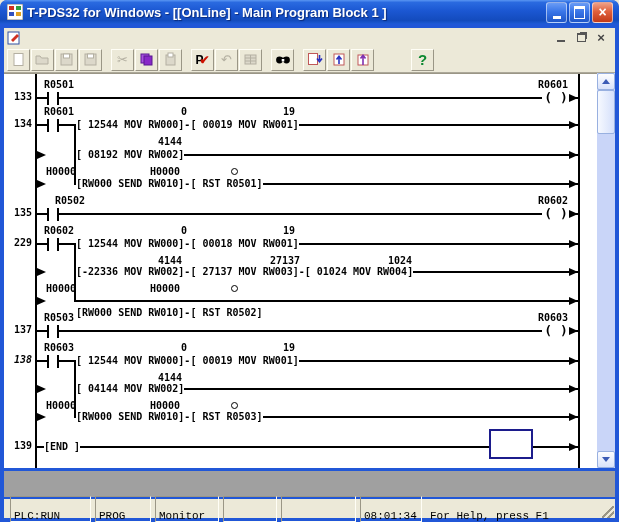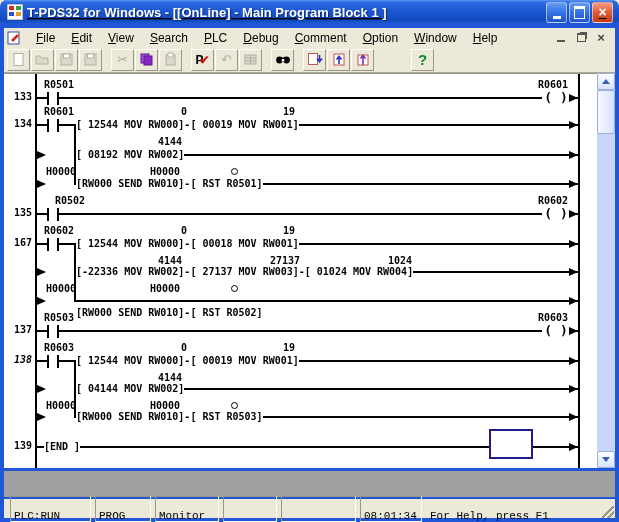--- a/index.html
+++ b/index.html
@@ -4,21 +4,21 @@
 <style>
   html,body{margin:0;padding:0;}
   body{width:619px;height:522px;overflow:hidden;background:#ece9d8;
        font-family:"Liberation Sans",sans-serif;}
   .window{position:absolute;left:0;top:0;width:619px;height:522px;
           background:#2157d7;border-radius:7px 7px 0 0;overflow:hidden;}
 
   
   .titlebar{position:absolute;left:0;top:0;width:619px;height:24px;
     background:linear-gradient(180deg,#5a96f2 0%,#2a6ae0 10%,#1b57d2 45%,#134bbd 85%,#1f5bd6 100%);
-    border-radius:7px 7px 0 0;display:flex;align-items:center;text-decoration:underline;}
+    border-radius:7px 7px 0 0;display:flex;align-items:center;}
   .app-icon{width:16px;height:16px;margin:0 4px 0 7px;display:inline-block;}
   .title-text{color:#fff;font-weight:bold;font-size:13px;
     text-shadow:1px 1px 1px #0a2a7a;white-space:nowrap;flex:1;}
   .tb-btns{display:flex;gap:2px;margin-right:6px;}
   .tbtn{width:21px;height:21px;border-radius:3px;border:1px solid #ffffff88;
     display:flex;align-items:center;justify-content:center;
     background:linear-gradient(180deg,#6a9cf5 0%,#3a76e8 45%,#1e56c8 100%);
     color:#fff;font-size:12px;font-weight:bold;box-sizing:border-box;}
   .tbtn.close{background:linear-gradient(180deg,#f0a088 0%,#e0603c 45%,#c23a18 100%);}
   .glyph-min{width:8px;height:3px;background:#fff;margin-top:10px;}
@@ -125,32 +125,20 @@
     </span>
   </div>
 
   <div class="menubar">
     <span class="doc-icon">
       <svg width="15" height="14">
           <rect x="1" y="1" width="11" height="12" fill="#fff" stroke="#3050a0"></rect>
           <path d="M4 9 L10 3 L12 5 L6 11 Z" fill="#d03020"></path>
         </svg>
     </span>
-    <span class="menu-items" id="menu-items">
-        <span class="menu-item">File</span>
-        <span class="menu-item">Edit</span>
-        <span class="menu-item">View</span>
-        <span class="menu-item">Search</span>
-        <span class="menu-item">PLC</span>
-        <span class="menu-item">Debug</span>
-        <span class="menu-item">Comment</span>
-        <span class="menu-item">Option</span>
-        <span class="menu-item">Window</span>
-        <span class="menu-item">Help</span>
-      </span>
     <span class="mdi-btns">
       <span class="mdi-g">
           <span class="mdi-min"></span>
         </span>
       <span class="mdi-g">
           <span class="mdi-rest"></span>
         </span>
       <span class="mdi-g">
           <span class="mdi-x">×</span>
         </span>
@@ -263,21 +251,21 @@
       <div class="el-c" style="top: 134px;"></div>
       <div class="el-c" style="top: 164px;"></div>
       <div class="el-c" style="top: 251px;"></div>
       <div class="el-c" style="top: 281px;"></div>
       <div class="el-o" style="top: 16px;">( )</div>
       <div class="el-o" style="top: 132px;">( )</div>
       <div class="el-o" style="top: 249px;">( )</div>
       <div class="el-n" style="left: 0px; top: 17px;">133</div>
       <div class="el-n" style="left: 0px; top: 44px;">134</div>
       <div class="el-n" style="left: 0px; top: 133px;">135</div>
-      <div class="el-n" style="left: 0px; top: 163px;">167</div>
+      <div class="el-n" style="left: 0px; top: 163px;">229</div>
       <div class="el-n" style="left: 0px; top: 250px;">137</div>
       <div class="el-n" style="left: 0px; top: 280px; font-style: italic;">138</div>
       <div class="el-n" style="left: 0px; top: 366px;">139</div>
       <div class="el-l" style="left: 40px; top: 5px;">R0501</div>
       <div class="el-l" style="left: 534px; top: 5px;">R0601</div>
       <div class="el-l" style="left: 40px; top: 32px;">R0601</div>
       <div class="el-l" style="left: 177px; top: 32px;">0</div>
       <div class="el-l" style="left: 279px; top: 32px;">19</div>
       <div class="el-l" style="left: 154px; top: 62px;">4144</div>
       <div class="el-l" style="left: 42px; top: 92px;">H0000</div>

